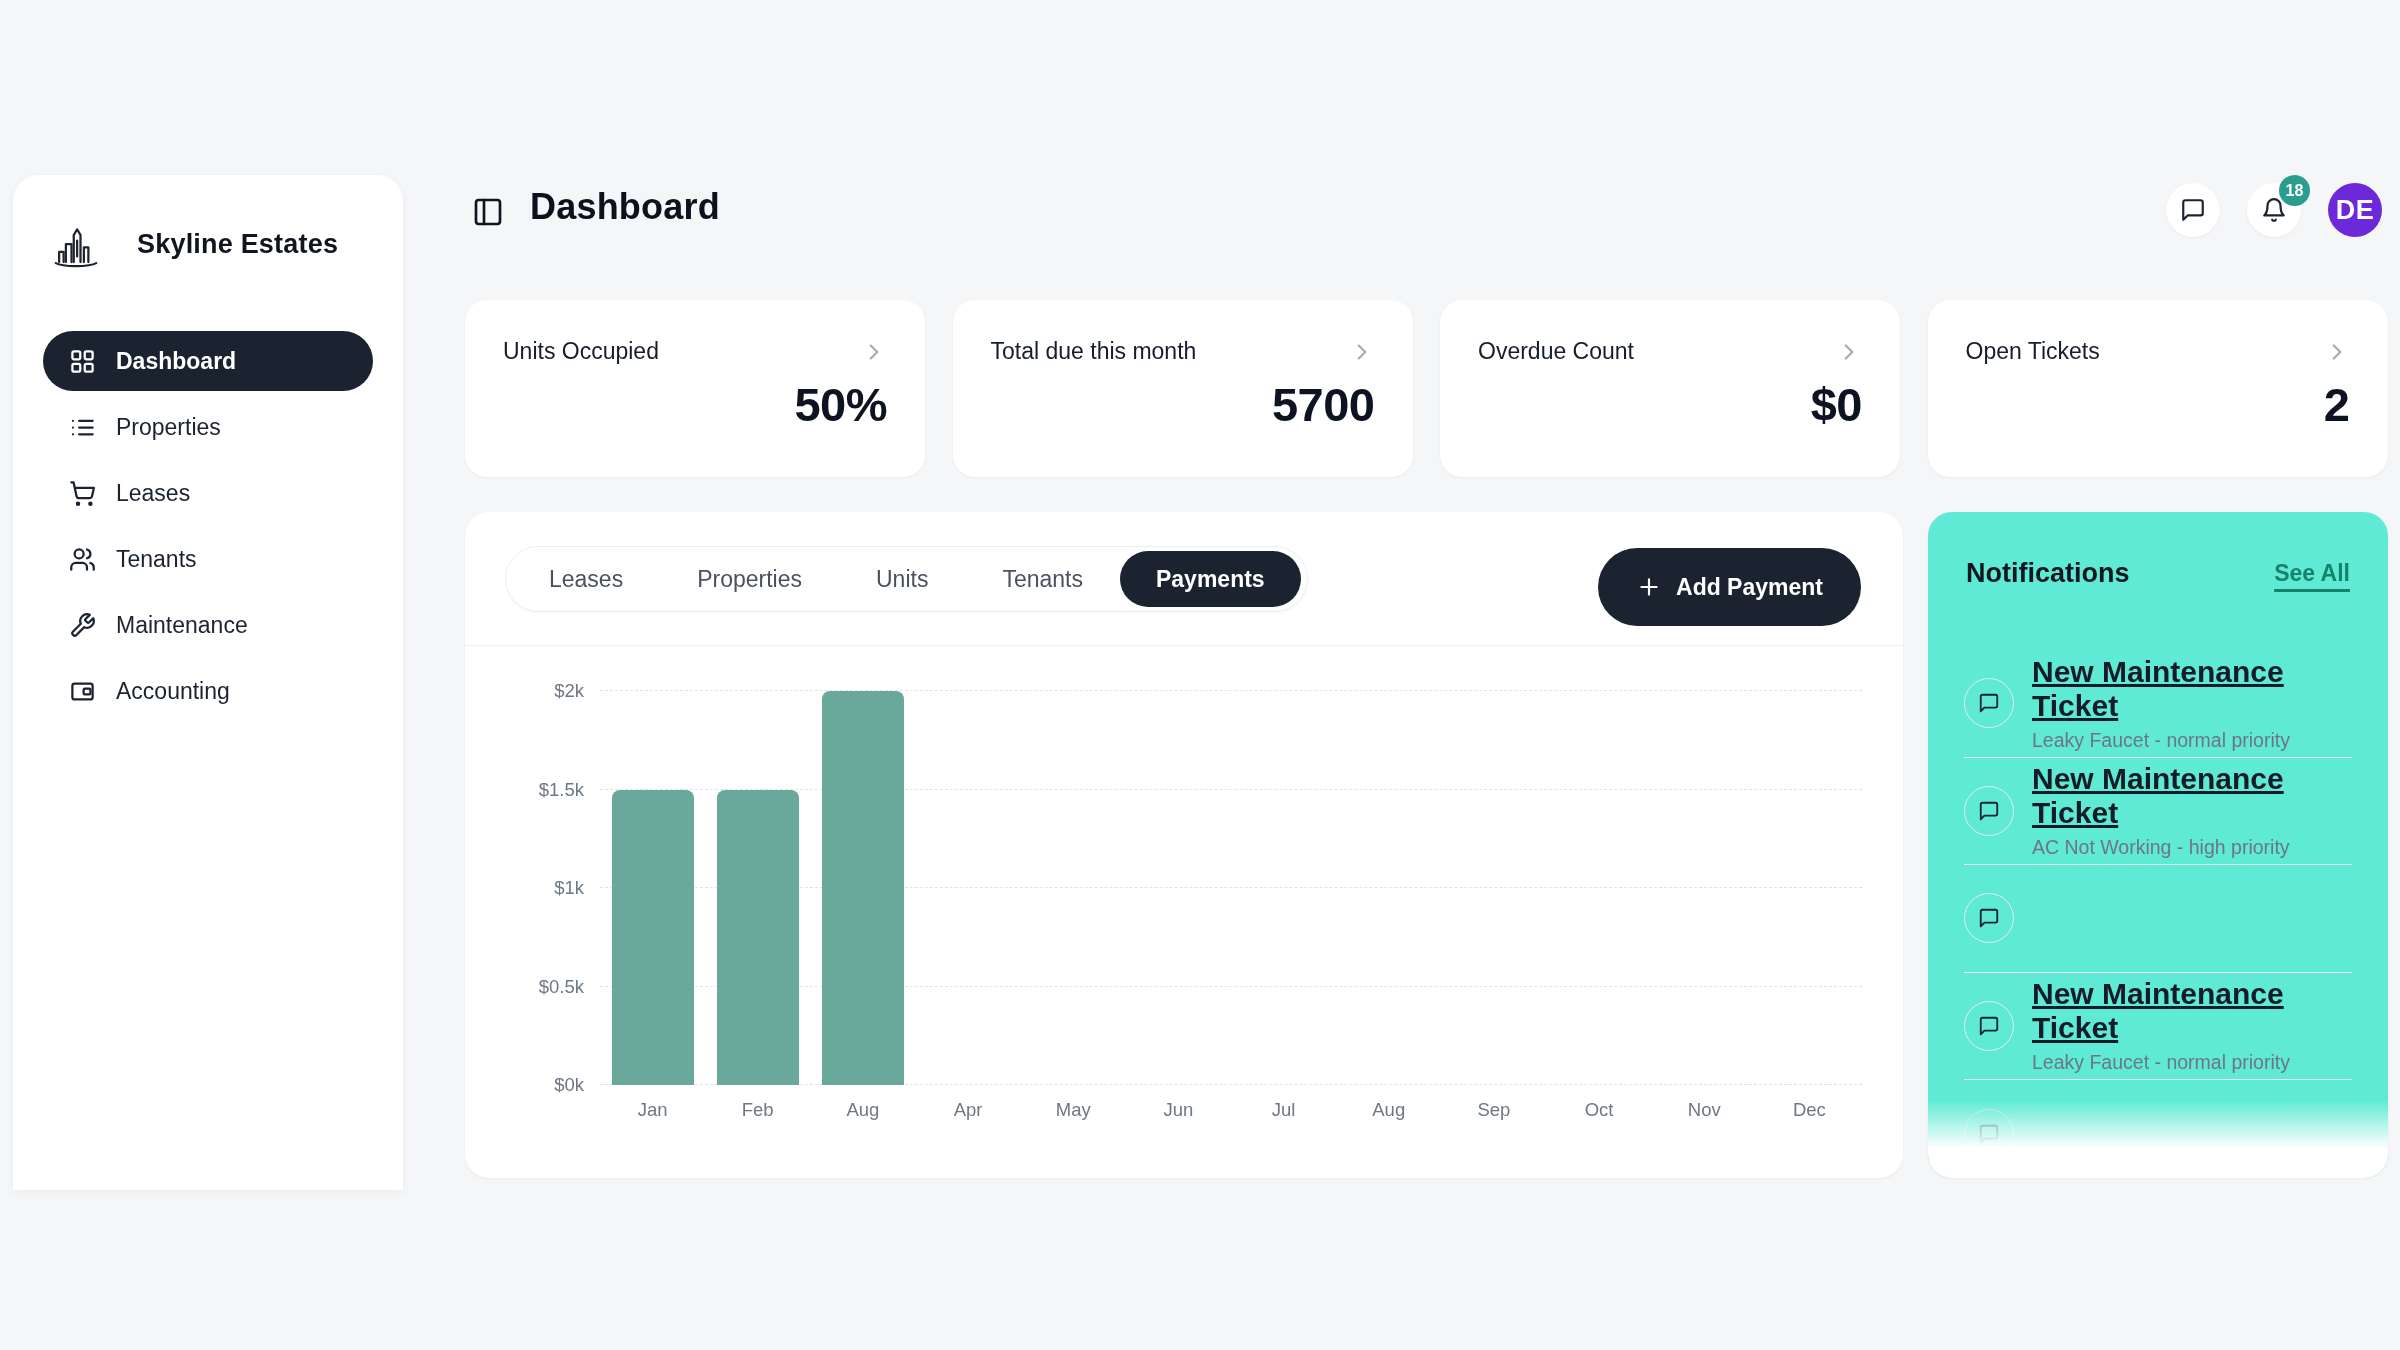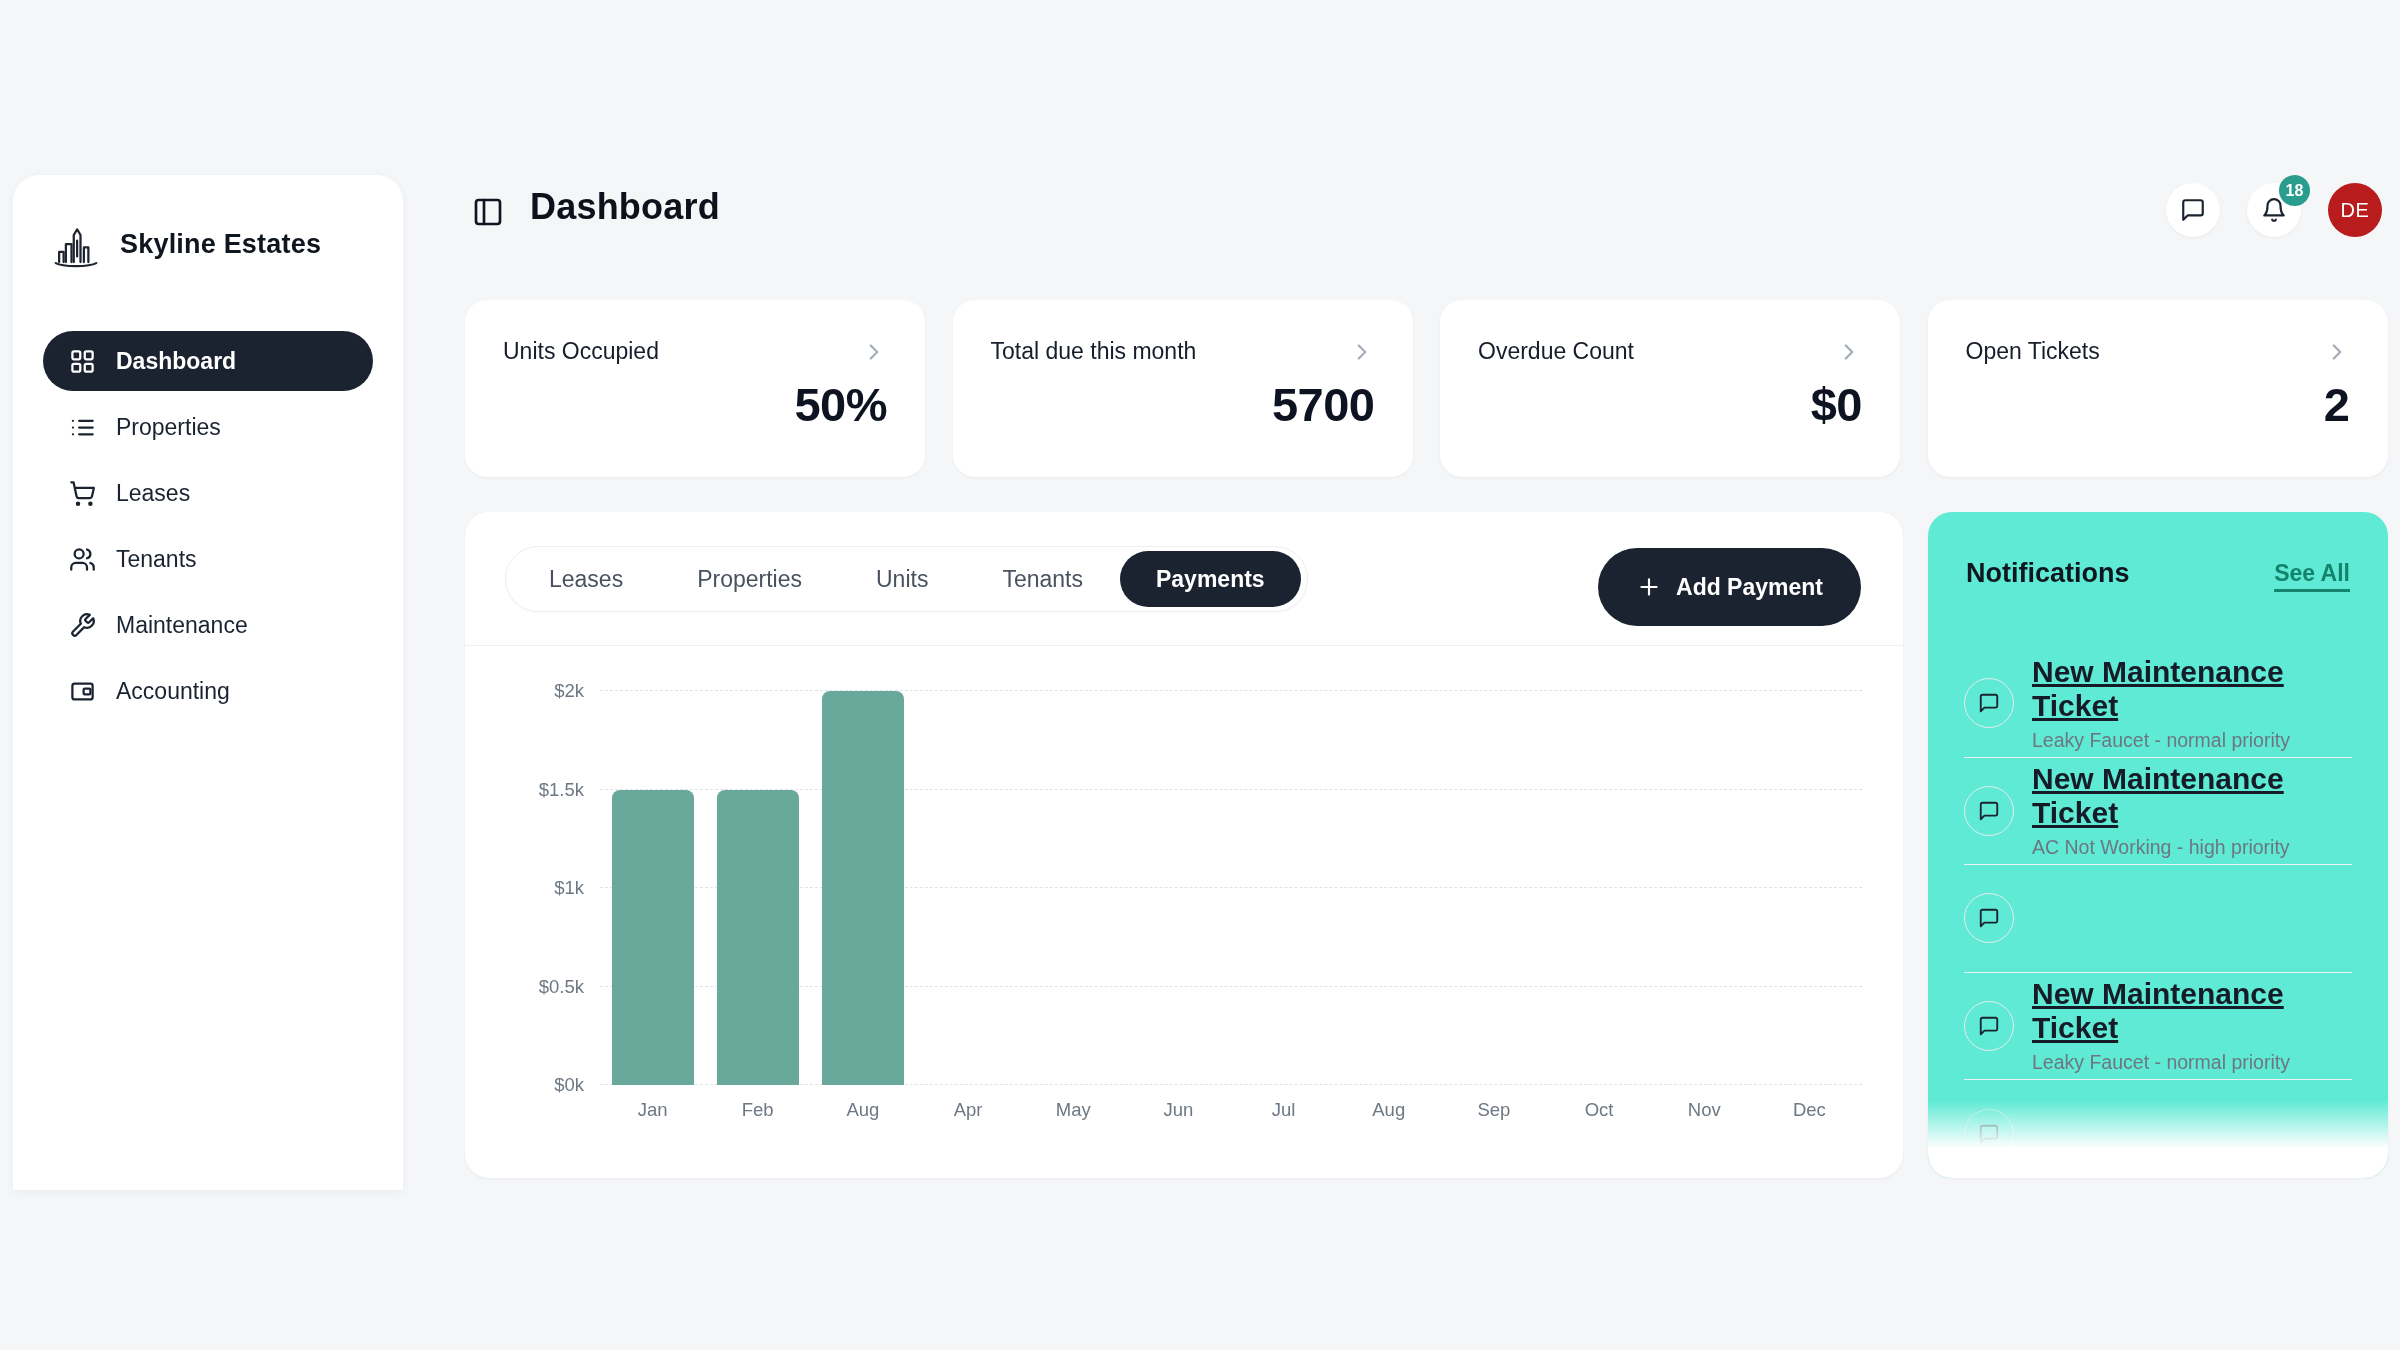--- a/index.html
+++ b/index.html
@@ -13,21 +13,21 @@
   }
   svg { display:block; }
 
   
   .sidebar {
     position:absolute; left:13px; top:175px; width:390px; height:1015px;
     background:#ffffff; border-radius:26px 26px 0 0;
     box-shadow:0 2px 8px rgba(20,30,50,.05);
     padding:40px 30px 0;
   }
-  .logo-row { display:flex; align-items:center; gap:17px; padding-left:6px; height:58px; }
+  .logo-row { display:flex; align-items:center; gap:34px; padding-left:6px; height:58px; }
   .brand { font-size:27px; font-weight:800; color:#10161f; letter-spacing:.2px; }
   .menu { margin-top:58px; display:flex; flex-direction:column; gap:6px; }
   .nav-item {
     height:60px; border-radius:999px; padding:0 26px;
     display:flex; align-items:center; gap:20px;
     font-size:23px; font-weight:500; color:#1b2331; cursor:pointer;
   }
   .nav-item .nav-icon { width:27px; height:27px; }
   .nav-item svg { width:27px; height:27px; stroke:#1b2331; fill:none; stroke-width:2; stroke-linecap:round; stroke-linejoin:round; }
   .nav-item.active { background:#1b2331; color:#ffffff; font-weight:600; }
@@ -43,22 +43,22 @@
     display:flex; align-items:center; justify-content:center;
     box-shadow:0 1px 3px rgba(20,30,50,.06); cursor:pointer; position:relative;
   }
   .icon-circle svg { width:26px; height:26px; stroke:#1b2331; fill:none; stroke-width:2; stroke-linecap:round; stroke-linejoin:round; }
   .badge {
     position:absolute; top:-8px; right:-9px; min-width:31px; height:31px; border-radius:999px;
     background:#2a9d8f; color:#fff; font-size:16px; font-weight:700;
     display:flex; align-items:center; justify-content:center; padding:0 6px;
   }
   .avatar {
-    width:54px; height:54px; border-radius:50%; background:#b91c1c; color:#ffffff;
-    font-size:20px; font-weight:400; display:flex; align-items:center; justify-content:center;
+    width:54px; height:54px; border-radius:50%; background:#6d28d9; color:#ffffff;
+    font-size:27px; font-weight:700; display:flex; align-items:center; justify-content:center;
     letter-spacing:.5px; cursor:pointer;
   }
 
   
   .stats { position:absolute; left:465px; top:300px; display:flex; gap:27.5px; }
   .stat-card {
     width:460px; height:177px; background:#ffffff; border-radius:22px;
     box-shadow:0 1px 3px rgba(20,30,50,.05); padding:38px 38px 0; cursor:pointer;text-align:right;
   }
   .stat-head { display:flex; justify-content:space-between; align-items:center; }

